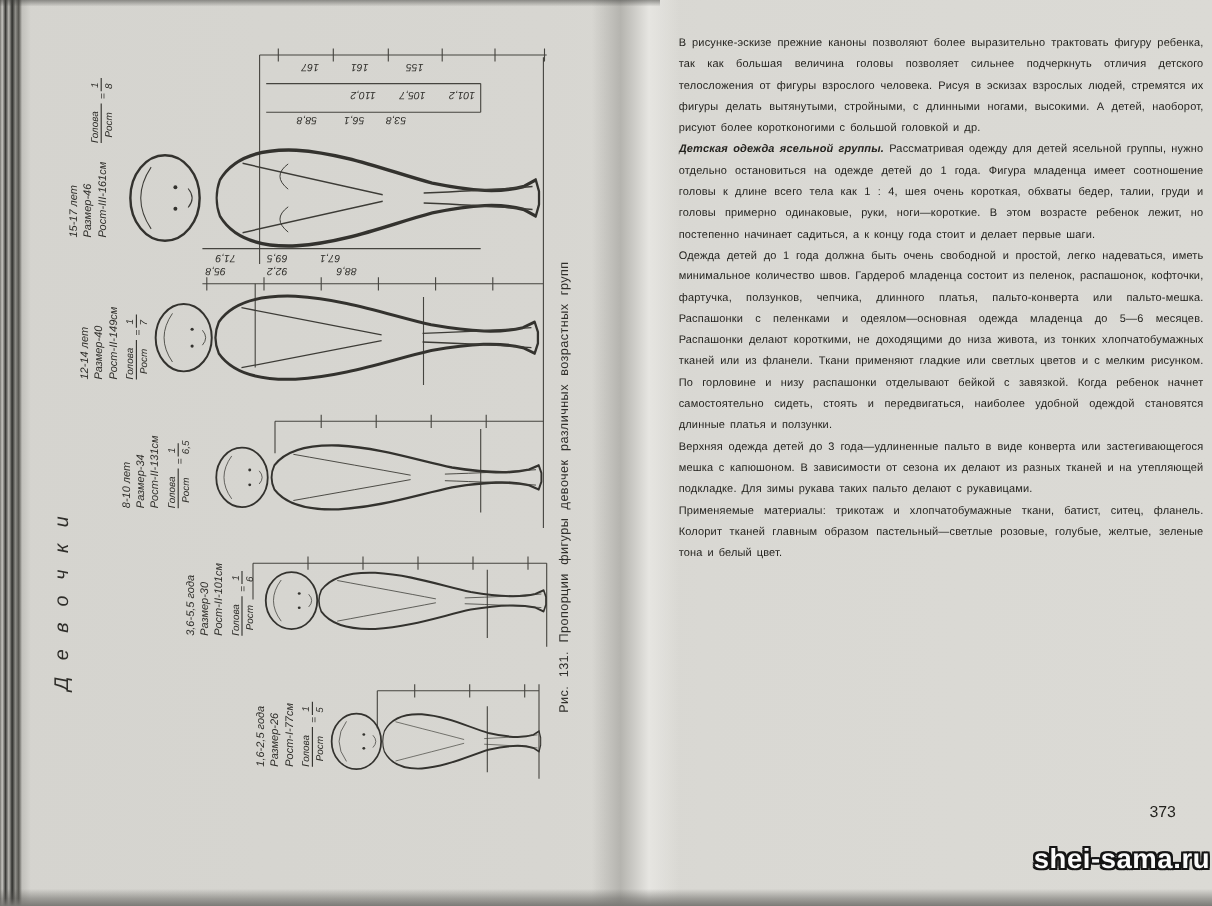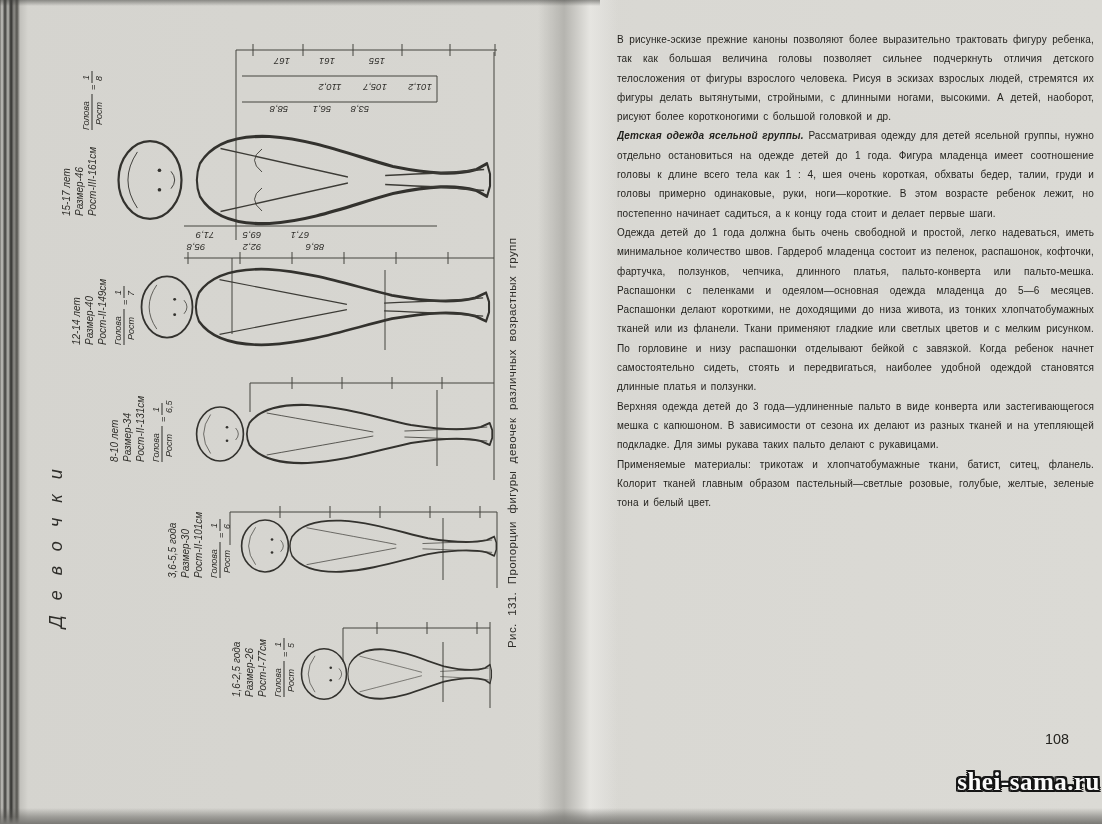--- a/index.html
+++ b/index.html
@@ -32,21 +32,21 @@
   
   .textcol{position:absolute;left:617px;top:30px;width:477px;height:706px;overflow:hidden;
      font-size:10px;line-height:19.3px;color:#24231f;text-align:justify;
      letter-spacing:.15px;word-spacing:1.5px;}
   .textcol p{margin:0;}
   .textcol b{font-weight:bold;font-style:italic;}
   .pagenum{position:absolute;left:617px;top:731px;width:452px;text-align:right;
      font-size:14.4px;color:#24231f;}
   .watermark{position:absolute;right:2px;bottom:28px;
      font-size:25px;font-weight:bold;letter-spacing:.5px;color:#fafafa;
-     font-family:Liberation Serif, serif;
+     font-family:Liberation Sans, sans-serif;
      text-shadow:-2px 0 0 #151515,2px 0 0 #151515,0 -2px 0 #151515,0 2px 0 #151515,
         -2px -2px 0 #151515,2px 2px 0 #151515,-2px 2px 0 #151515,2px -2px 0 #151515;}
 </style>
 </head>
 <body>
 
 <div class="scan">
   <div class="edge-left"></div>
   <div class="gutter"></div>
   <div class="edge-top"></div>
@@ -191,17 +191,17 @@
   </svg>
 
   <div class="textcol">
     <p><span>В рисунке-эскизе прежние каноны позволяют более выразительно трактовать фигуру ребенка, так как большая величина головы позволяет сильнее подчеркнуть отличия детского телосложения от фигуры взрослого человека. Рисуя в эскизах взрослых людей, стремятся их фигуры делать вытянутыми, стройными, с длинными ногами, высокими. А детей, наоборот, рисуют более коротконогими с большой головкой и др.</span></p>
     <p><b>Детская одежда ясельной группы.</b> <span>Рассматривая одежду для детей ясельной группы, нужно отдельно остановиться на одежде детей до 1 года. Фигура младенца имеет соотношение головы к длине всего тела как 1 : 4, шея очень короткая, обхваты бедер, талии, груди и головы примерно одинаковые, руки, ноги—короткие. В этом возрасте ребенок лежит, но постепенно начинает садиться, а к концу года стоит и делает первые шаги.</span></p>
     <p><span>Одежда детей до 1 года должна быть очень свободной и простой, легко надеваться, иметь минимальное количество швов. Гардероб младенца состоит из пеленок, распашонок, кофточки, фартучка, ползунков, чепчика, длинного платья, пальто-конверта или пальто-мешка. Распашонки с пеленками и одеялом—основная одежда младенца до 5—6 месяцев. Распашонки делают короткими, не доходящими до низа живота, из тонких хлопчатобумажных тканей или из фланели. Ткани применяют гладкие или светлых цветов и с мелким рисунком. По горловине и низу распашонки отделывают бейкой с завязкой. Когда ребенок начнет самостоятельно сидеть, стоять и передвигаться, наиболее удобной одеждой становятся длинные платья и ползунки.</span></p>
     <p><span>Верхняя одежда детей до 3 года—удлиненные пальто в виде конверта или застегивающегося мешка с капюшоном. В зависимости от сезона их делают из разных тканей и на утепляющей подкладке. Для зимы рукава таких пальто делают с рукавицами.</span></p>
     <p><span>Применяемые материалы: трикотаж и хлопчатобумажные ткани, батист, ситец, фланель. Колорит тканей главным образом пастельный—светлые розовые, голубые, желтые, зеленые тона и белый цвет.</span></p>
 
   </div>
-  <div class="pagenum">108</div>
+  <div class="pagenum">373</div>
 
   <div class="watermark">shei-sama.ru</div>
   <div class="edge-bottom"></div>
 </div>
 
 </body></html>

